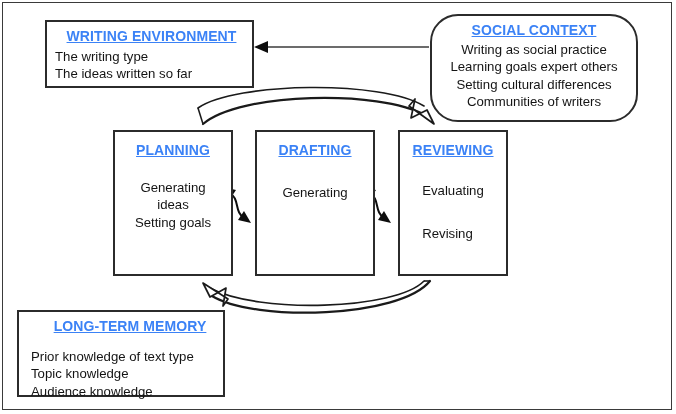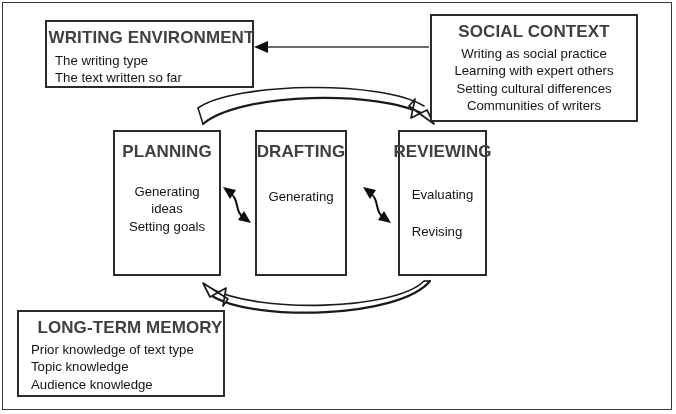--- a/index.html
+++ b/index.html
@@ -29,76 +29,78 @@
     background: #ffffff;
     border: 2px solid #2b2b2b;
     box-sizing: border-box;
     display: flex;
     flex-direction: column;
     align-items: center;
     z-index: 5;
   }
   .dbox .title {
     font-weight: bold;
-    font-size: 17px;
-    color: #404040;
+    font-size: 14px;
+    color: #3b82f6;
     letter-spacing: 0.1px;
     white-space: nowrap;
+    text-decoration: underline;
   }
   .dbox .line {
     font-size: 13.2px;
     color: #141414;
     white-space: nowrap;
     line-height: 1.32;
   }
 
   
   #box-writing-environment {
     left: 45px; top: 20px; width: 209px; height: 68px;
     align-items: flex-start;
     padding: 6px 0 0 8px;
   }
   #box-writing-environment .title { align-self: center; margin-left: -4px; margin-bottom: 4px; }
 
   
   #box-social-context {
     left: 430px; top: 14px; width: 208px; height: 108px;
     padding-top: 6px;
+    border-radius: 28px;
   }
   #box-social-context .title { margin-bottom: 3px; }
 
   
   #box-planning {
-    left: 113px; top: 130px; width: 108px; height: 146px;
+    left: 113px; top: 130px; width: 120px; height: 146px;
     padding-top: 10px;
   }
   #box-planning .body { margin-top: 21px; text-align: center; }
 
   
   #box-drafting {
-    left: 255px; top: 130px; width: 92px; height: 146px;
+    left: 255px; top: 130px; width: 120px; height: 146px;
     padding-top: 10px;
   }
   #box-drafting .body { margin-top: 26px; text-align: center; }
 
   
   #box-reviewing {
-    left: 398px; top: 130px; width: 89px; height: 146px;
+    left: 398px; top: 130px; width: 110px; height: 146px;
     padding-top: 10px;
   }
   #box-reviewing .body { margin-top: 24px; text-align: left; }
-  #box-reviewing .line + .line { margin-top: 20px; }
+  #box-reviewing .line + .line { margin-top: 26px; }
 
   
   #box-long-term-memory {
     left: 17px; top: 310px; width: 208px; height: 87px;
     align-items: flex-start;
     padding: 6px 0 0 12px;
   }
-  #box-long-term-memory .title { align-self: center; margin-left: -6px; margin-bottom: 3px; padding-left: 12px; }
+  #box-long-term-memory .title { align-self: center; margin-left: -6px; margin-bottom: 14px; padding-left: 12px; }
 
   #connectors {
     position: absolute;
     left: 0; top: 0;
     width: 676px; height: 414px;
     z-index: 2;
   }
 </style>
 </head>
 <body>
@@ -139,27 +141,27 @@
     <g>
       <path d="M 369 192 C 381 200, 373 211, 385 219" fill="none" stroke="#0d0d0d" stroke-width="2"></path>
       <polygon points="363,187 376,190 370,199" fill="#0d0d0d"></polygon>
       <polygon points="391,223 378,220 384,211" fill="#0d0d0d"></polygon>
     </g>
   </svg>
 
   <div class="dbox" id="box-writing-environment">
     <div class="title">WRITING ENVIRONMENT</div>
     <div class="line">The writing type</div>
-    <div class="line">The text written so far</div>
+    <div class="line">The ideas written so far</div>
   </div>
 
   <div class="dbox" id="box-social-context">
     <div class="title">SOCIAL CONTEXT</div>
     <div class="line">Writing as social practice</div>
-    <div class="line">Learning with expert others</div>
+    <div class="line">Learning goals expert others</div>
     <div class="line">Setting cultural differences</div>
     <div class="line">Communities of writers</div>
   </div>
 
   <div class="dbox" id="box-planning">
     <div class="title">PLANNING</div>
     <div class="body">
       <div class="line">Generating</div>
       <div class="line">ideas</div>
       <div class="line">Setting goals</div>

